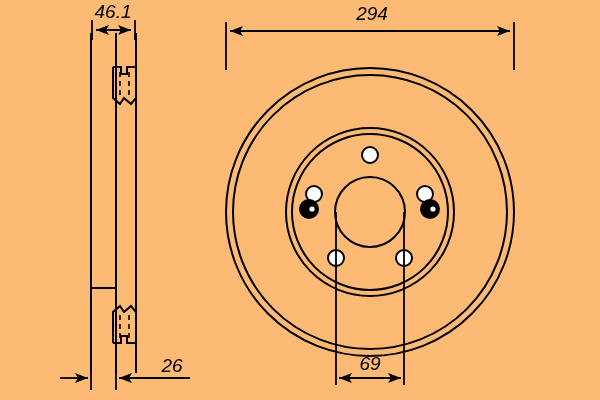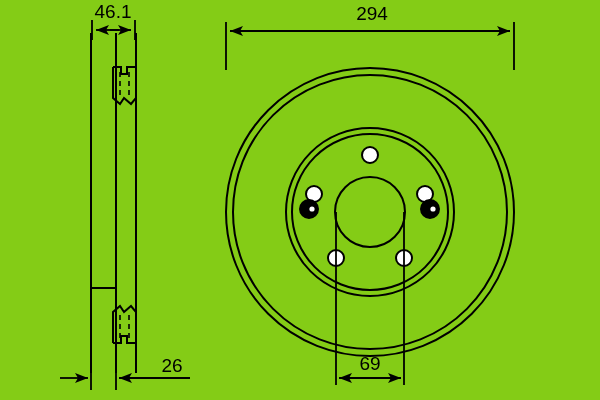--- a/index.html
+++ b/index.html
@@ -8,22 +8,23 @@
     padding: 0;
     background: #ffffff;
   }
   body {
     font-family: "Liberation Sans", sans-serif;
   }
   #drawing-root {
     position: relative;
     width: 600px;
     height: 400px;
-    background: #84cc16;
+    background: #fdba74;
     overflow: hidden;
+    font-style: italic;
   }
   #drawing-svg {
     display: block;
     width: 600px;
     height: 400px;
   }
   .dim-text {
     font-family: "Liberation Sans", sans-serif;
     font-size: 19px;
     fill: #000000;

